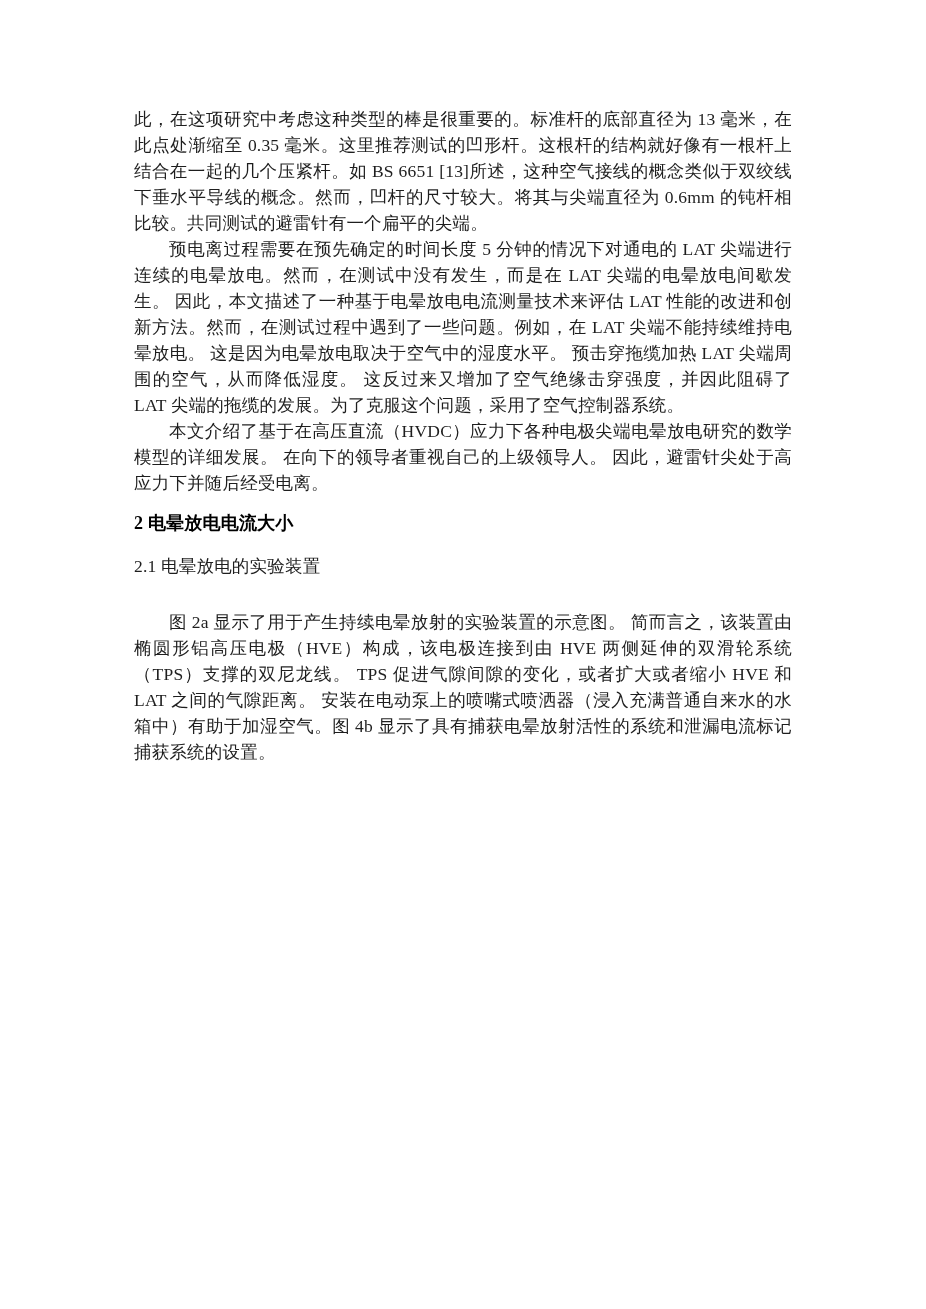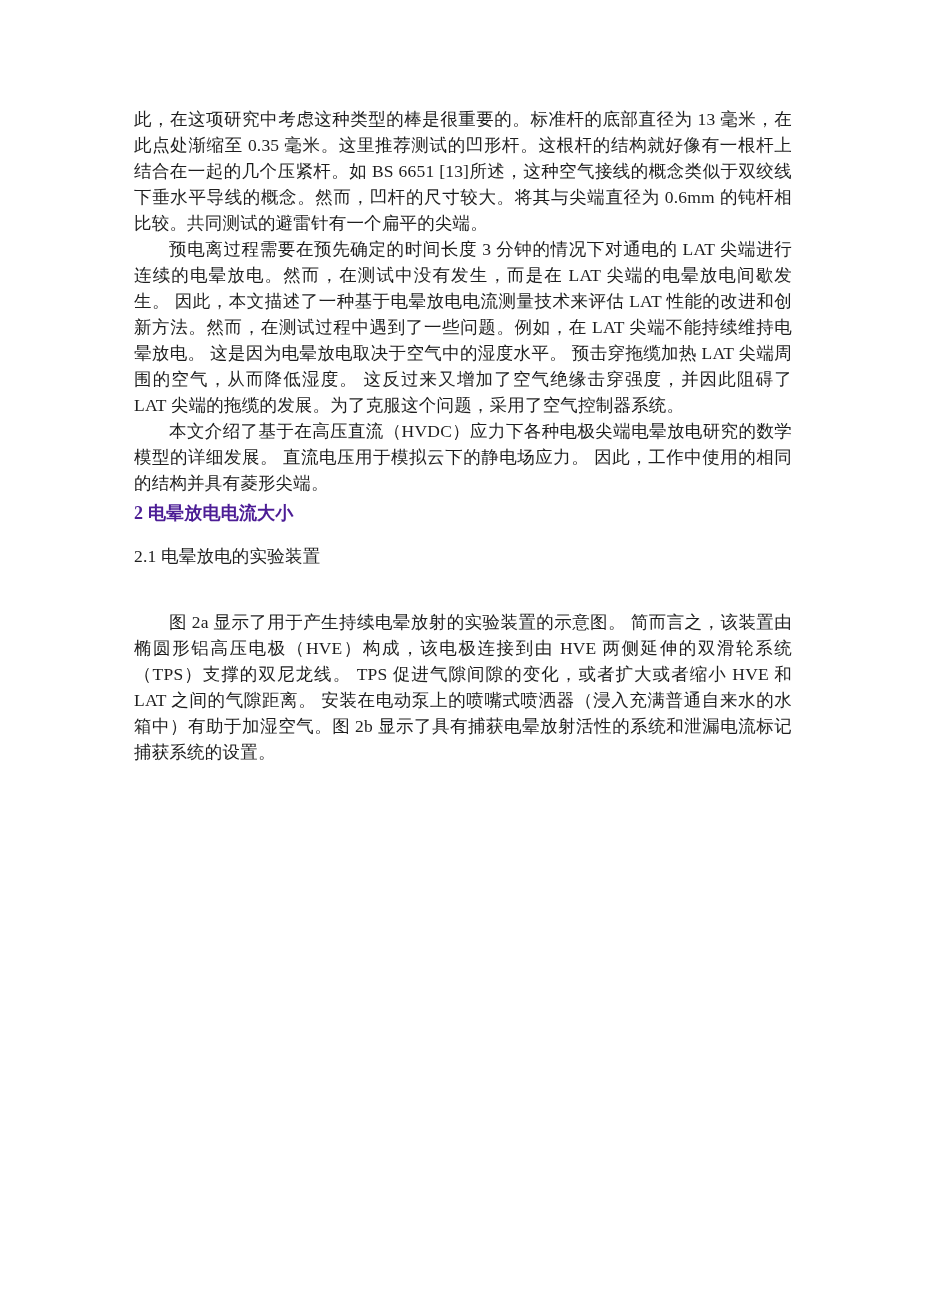--- a/index.html
+++ b/index.html
@@ -29,48 +29,48 @@
   .content p {
     margin: 0;
     text-indent: 2em;
   }
   .content p.no-indent {
     text-indent: 0;
   }
   .content h2 {
     font-size: 18px;
     font-weight: bold;
-    margin: 4px 0 17px 0;
+    margin: 14px 0 17px 0;
     text-indent: 0;
     text-align: left;
-    color: #4c1d95;
+    color: #000000;
   }
   .content h3 {
     font-size: 17.5px;
     font-weight: normal;
-    margin: 14px 0 40px 0;
+    margin: 14px 0 30px 0;
     text-indent: 0;
     text-align: left;
     color: #1e1e1e;
   }
 </style>
 </head>
 <body>
 
 <div class="page">
   <div class="content">
 
     <p class="no-indent">此，在这项研究中考虑这种类型的棒是很重要的。标准杆的底部直径为 13 毫米，在此点处渐缩至 0.35 毫米。这里推荐测试的凹形杆。这根杆的结构就好像有一根杆上结合在一起的几个压紧杆。如 BS 6651 [13]所述，这种空气接线的概念类似于双绞线下垂水平导线的概念。然而，凹杆的尺寸较大。将其与尖端直径为 0.6mm 的钝杆相比较。共同测试的避雷针有一个扁平的尖端。</p>
 
 
-    <p>预电离过程需要在预先确定的时间长度 3 分钟的情况下对通电的 LAT 尖端进行连续的电晕放电。然而，在测试中没有发生，而是在 LAT 尖端的电晕放电间歇发生。 因此，本文描述了一种基于电晕放电电流测量技术来评估 LAT 性能的改进和创新方法。然而，在测试过程中遇到了一些问题。例如，在 LAT 尖端不能持续维持电晕放电。 这是因为电晕放电取决于空气中的湿度水平。 预击穿拖缆加热 LAT 尖端周围的空气，从而降低湿度。 这反过来又增加了空气绝缘击穿强度，并因此阻碍了 LAT 尖端的拖缆的发展。为了克服这个问题，采用了空气控制器系统。</p>
+    <p>预电离过程需要在预先确定的时间长度 5 分钟的情况下对通电的 LAT 尖端进行连续的电晕放电。然而，在测试中没有发生，而是在 LAT 尖端的电晕放电间歇发生。 因此，本文描述了一种基于电晕放电电流测量技术来评估 LAT 性能的改进和创新方法。然而，在测试过程中遇到了一些问题。例如，在 LAT 尖端不能持续维持电晕放电。 这是因为电晕放电取决于空气中的湿度水平。 预击穿拖缆加热 LAT 尖端周围的空气，从而降低湿度。 这反过来又增加了空气绝缘击穿强度，并因此阻碍了 LAT 尖端的拖缆的发展。为了克服这个问题，采用了空气控制器系统。</p>
 
-    <p>本文介绍了基于在高压直流（HVDC）应力下各种电极尖端电晕放电研究的数学模型的详细发展。 直流电压用于模拟云下的静电场应力。 因此，工作中使用的相同的结构并具有菱形尖端。</p>
+    <p>本文介绍了基于在高压直流（HVDC）应力下各种电极尖端电晕放电研究的数学模型的详细发展。 在向下的领导者重视自己的上级领导人。 因此，避雷针尖处于高应力下并随后经受电离。</p>
 
     <h2>2 电晕放电电流大小</h2>
 
 
     <h3>2.1 电晕放电的实验装置</h3>
 
-    <p>图 2a 显示了用于产生持续电晕放射的实验装置的示意图。 简而言之，该装置由椭圆形铝高压电极（HVE）构成，该电极连接到由 HVE 两侧延伸的双滑轮系统（TPS）支撑的双尼龙线。 TPS 促进气隙间隙的变化，或者扩大或者缩小 HVE 和 LAT 之间的气隙距离。 安装在电动泵上的喷嘴式喷洒器（浸入充满普通自来水的水箱中）有助于加湿空气。图 2b 显示了具有捕获电晕放射活性的系统和泄漏电流标记捕获系统的设置。</p>
+    <p>图 2a 显示了用于产生持续电晕放射的实验装置的示意图。 简而言之，该装置由椭圆形铝高压电极（HVE）构成，该电极连接到由 HVE 两侧延伸的双滑轮系统（TPS）支撑的双尼龙线。 TPS 促进气隙间隙的变化，或者扩大或者缩小 HVE 和 LAT 之间的气隙距离。 安装在电动泵上的喷嘴式喷洒器（浸入充满普通自来水的水箱中）有助于加湿空气。图 4b 显示了具有捕获电晕放射活性的系统和泄漏电流标记捕获系统的设置。</p>
 
   </div>
 </div>
 
 </body></html>

